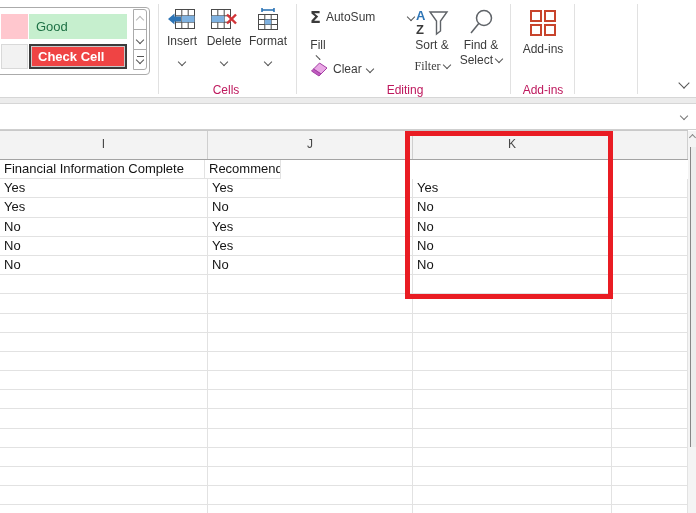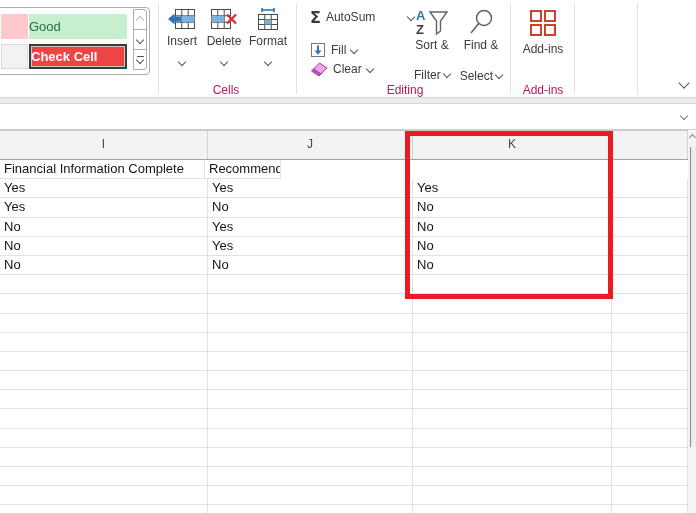--- a/index.html
+++ b/index.html
@@ -7,21 +7,21 @@
   .screen{position:relative;width:696px;height:513px;overflow:hidden;background:#fff;}
 
   
   .ribbon{position:absolute;left:0;top:0;width:696px;height:97px;background:#fff;}
   .vsep{position:absolute;top:4px;width:1px;height:90px;background:#e1e1e1;}
   .grouplabel{position:absolute;top:83px;font-size:12px;color:#be185d;text-align:center;}
 
   
   .gallery{position:absolute;left:-8px;top:7px;width:156px;height:66px;background:#fff;
            border:1px solid #ababab;border-radius:4px;}
-  .style-item{position:absolute;font-size:13px;line-height:25px;box-sizing:border-box;
+  .style-item{position:absolute;font-size:13px;line-height:25px;padding-left:7px;box-sizing:border-box;
               white-space:nowrap;overflow:hidden;}
   .st-bad{left:8px;top:6px;width:27px;height:25px;background:#FFC7CE;}
   .st-good{left:36px;top:6px;width:98px;height:25px;background:#C6EFCE;color:#1E7145;}
   .st-neutral{left:8px;top:36px;width:27px;height:25px;background:#F2F2F2;border:1px solid #d9d9d9;}
   .st-check{left:36px;top:36px;width:98px;height:25px;background:#ef4444;color:#fff;font-weight:bold;
             border:2px solid #3b3b3b;box-shadow:inset 0 0 0 1px #c9c9c9;line-height:21px;}
   .gal-scroll{position:absolute;left:140px;top:2px;width:14px;height:62px;}
   .gal-btn{box-sizing:border-box;width:14px;height:21px;border:1px solid #ababab;background:#fff;
            display:flex;align-items:center;justify-content:center;margin-top:-1px;}
 
@@ -141,21 +141,21 @@
     <div class="grouplabel" style="left:160px;width:132px;">Cells</div>
 
     <div class="vsep" style="left:296px;"></div>
 
     <div class="rowbtn" style="top:7px;">
       <span style="font-size:16px;font-weight:600;color:#3b3b3b;font-family:'DejaVu Sans',sans-serif;">Σ</span>
       <span>AutoSum</span>
       <span class="chev" style="margin-left:28px;"></span>
     </div>
 
-    <div class="rowbtn" style="top:40px;">
+    <div class="rowbtn" style="top:33px;flex-direction:column;">
       <svg width="16" height="16" viewBox="0 0 16 16">
         <rect x="1.5" y="1.5" width="13" height="13" fill="#fff" stroke="#767676"></rect>
         <line x1="8" y1="3.5" x2="8" y2="9" stroke="#2E75B6" stroke-width="2"></line>
         <polygon points="4.5,8.5 11.5,8.5 8,12.8" fill="#2E75B6"></polygon>
       </svg>
       <span>Fill</span>
       <span class="chev"></span>
     </div>
 
     <div class="rowbtn" style="top:59px;">
@@ -167,33 +167,33 @@
       <span class="chev"></span>
     </div>
 
     <div class="bigbtn" style="left:408px;width:48px;">
       <svg class="ic" width="34" height="30" viewBox="0 0 34 30">
         <text x="1" y="12" font-size="13" font-weight="bold" fill="#2E75B6" font-family="Liberation Sans,sans-serif">A</text>
         <text x="1" y="26" font-size="13" font-weight="bold" fill="#3b3b3b" font-family="Liberation Sans,sans-serif">Z</text>
         <path d="M15 4 L32 4 L25.5 13 L25.5 23 L21.5 26 L21.5 13 Z" fill="#fff" stroke="#5f6368" stroke-width="1.4"></path>
       </svg>
       <span class="lbl" style="margin-top:0;">Sort &amp;</span>
-      <span class="lbl" style="margin-top:16px;">
+      <span class="lbl" style="margin-top:7px;font-family:Liberation Serif, serif;">
         <span>Filter</span>
         <span class="chev"></span>
       </span>
     </div>
 
     <div class="bigbtn" style="left:456px;width:50px;">
       <svg class="ic" width="30" height="30" viewBox="0 0 30 30">
         <circle cx="18" cy="10" r="7.5" fill="none" stroke="#5f6368" stroke-width="1.5"></circle>
         <line x1="12.7" y1="15.5" x2="5" y2="25" stroke="#5f6368" stroke-width="1.5"></line>
       </svg>
       <span class="lbl" style="margin-top:0;">Find &amp;</span>
-      <span class="lbl" style="margin-top:17px;">
+      <span class="lbl" style="margin-top:1px;">
         <span>Select</span>
         <span class="chev"></span>
       </span>
     </div>
 
     <div class="grouplabel" style="left:300px;width:210px;">Editing</div>
 
     <div class="vsep" style="left:510px;"></div>
 
     <div class="bigbtn" style="left:517px;width:52px;">

